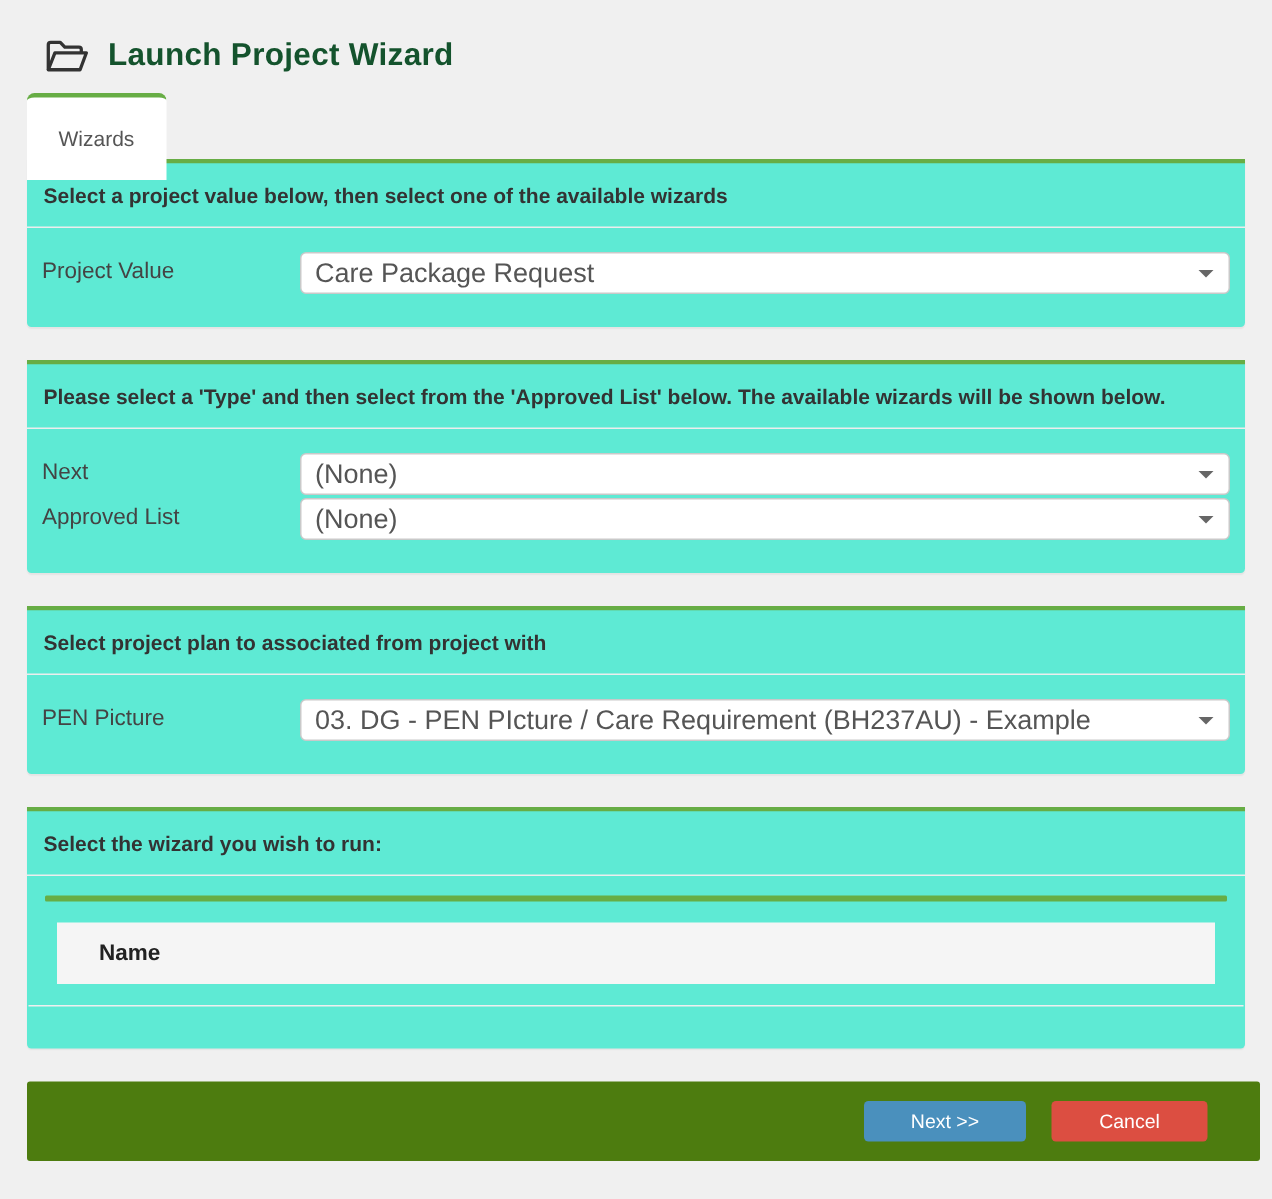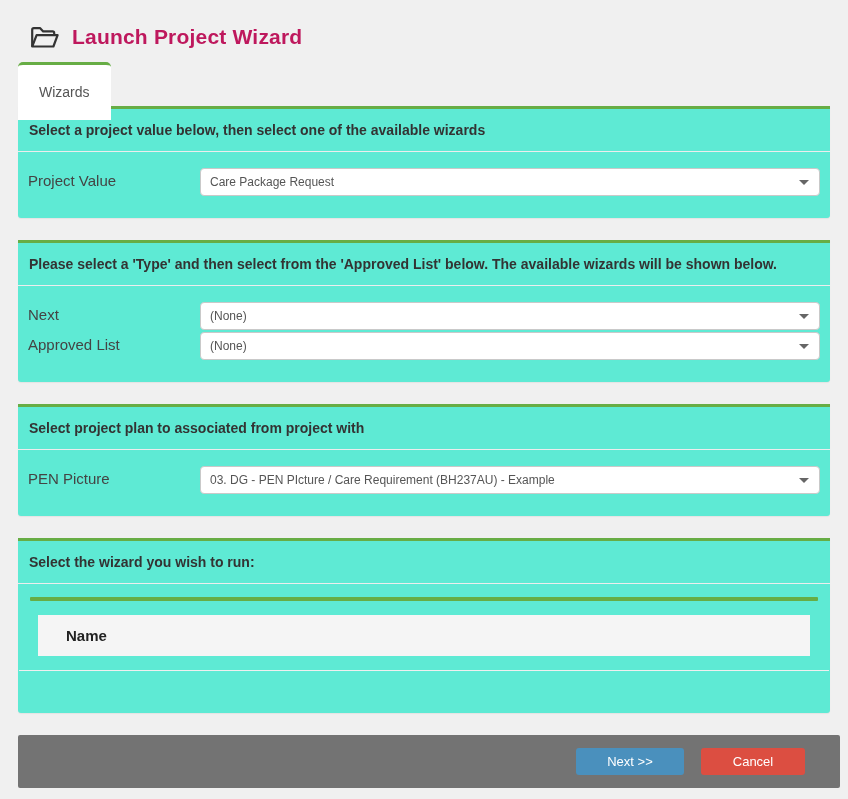--- a/index.html
+++ b/index.html
@@ -7,21 +7,21 @@
     width: 848px; height: 799px;
     background: #f0f0f0;
     font-family: "Liberation Sans", sans-serif;
     color: #333;
     overflow: hidden;
   }
   
   .page-title {
     display: flex; align-items: center; gap: 13px;
     padding: 25px 0 13px 30px;
-    font-size: 21px; font-weight: bold; color: #be185d;
+    font-size: 21px; font-weight: bold; color: #14532d;
     letter-spacing: 0.2px;
   }
   .page-title svg { display: block; }
 
   
   .tab-row { margin: 0 0 0 18px; height: 44px; }
   .tab {
     display: inline-flex; align-items: center; justify-content: center;
     box-sizing: border-box;
     height: 58px; min-width: 83px;
@@ -54,50 +54,50 @@
     box-sizing: border-box;
     padding: 4px 10px 0 0;
     font-size: 15px; color: #444;
   }
   .select {
     position: relative; flex: 1;
     box-sizing: border-box;
     height: 28px;
     border: 1px solid #c9c9c9; border-radius: 4px;
     background: #fff;
-    font-size: 12px; color: #555;
+    font-size: 18px; color: #555;
     line-height: 26px;
     padding: 0 28px 0 9px;
     white-space: nowrap; overflow: hidden; text-overflow: ellipsis;
     cursor: pointer;
   }
   .select .arrow {
     position: absolute; right: 10px; top: 11px;
     width: 0; height: 0;
     border-left: 5px solid transparent;
     border-right: 5px solid transparent;
     border-top: 5px solid #666;
   }
 
   
-  .wizard-body { padding: 13px 0 14px; }
+  .wizard-body { padding: 13px 0 0; }
   .inner-green-rule { height: 4px; background: #67ad45; margin: 0 12px; border-radius: 1px; }
   .wizard-table { margin: 14px 20px 0; }
   .table-header-row {
     background: #f5f5f5;
     padding: 12px 28px;
     font-size: 15px; font-weight: bold; color: #222;
   }
   .row-divider { border-bottom: 1px solid #efefef; margin: 14px 1px 0; }
   .wizard-empty { height: 28px; }
 
   
   .footer-bar {
     margin: 14px 8px 0 18px;
-    background: #737373;
+    background: #4d7c0f;
     display: flex; justify-content: flex-end; align-items: center;
     gap: 17px;
     padding: 13px 35px 13px 0;
     border-radius: 2px;
   }
   .btn {
     box-sizing: border-box;
     height: 27px;
     border: none; border-radius: 3px;
     color: #fff; font-size: 13px;

